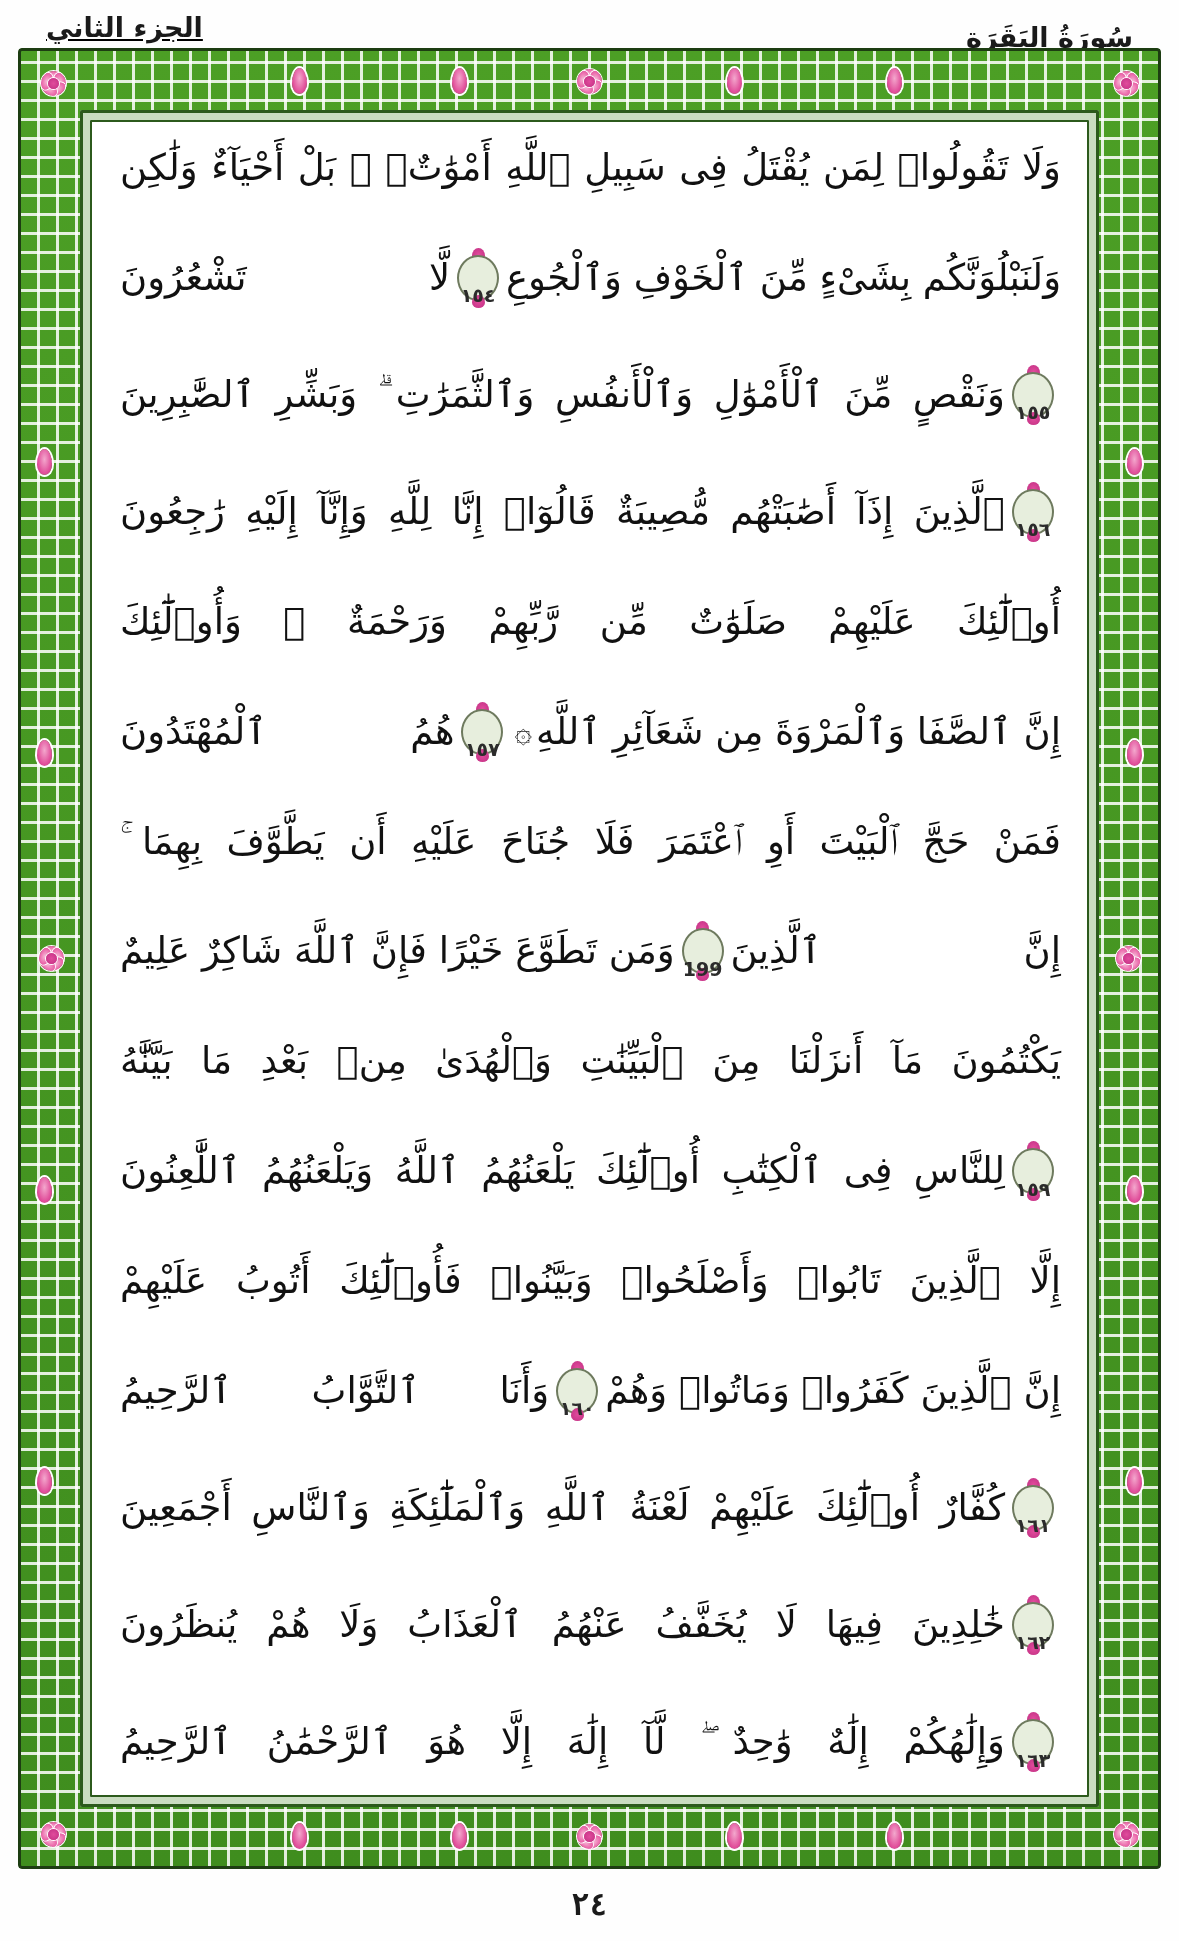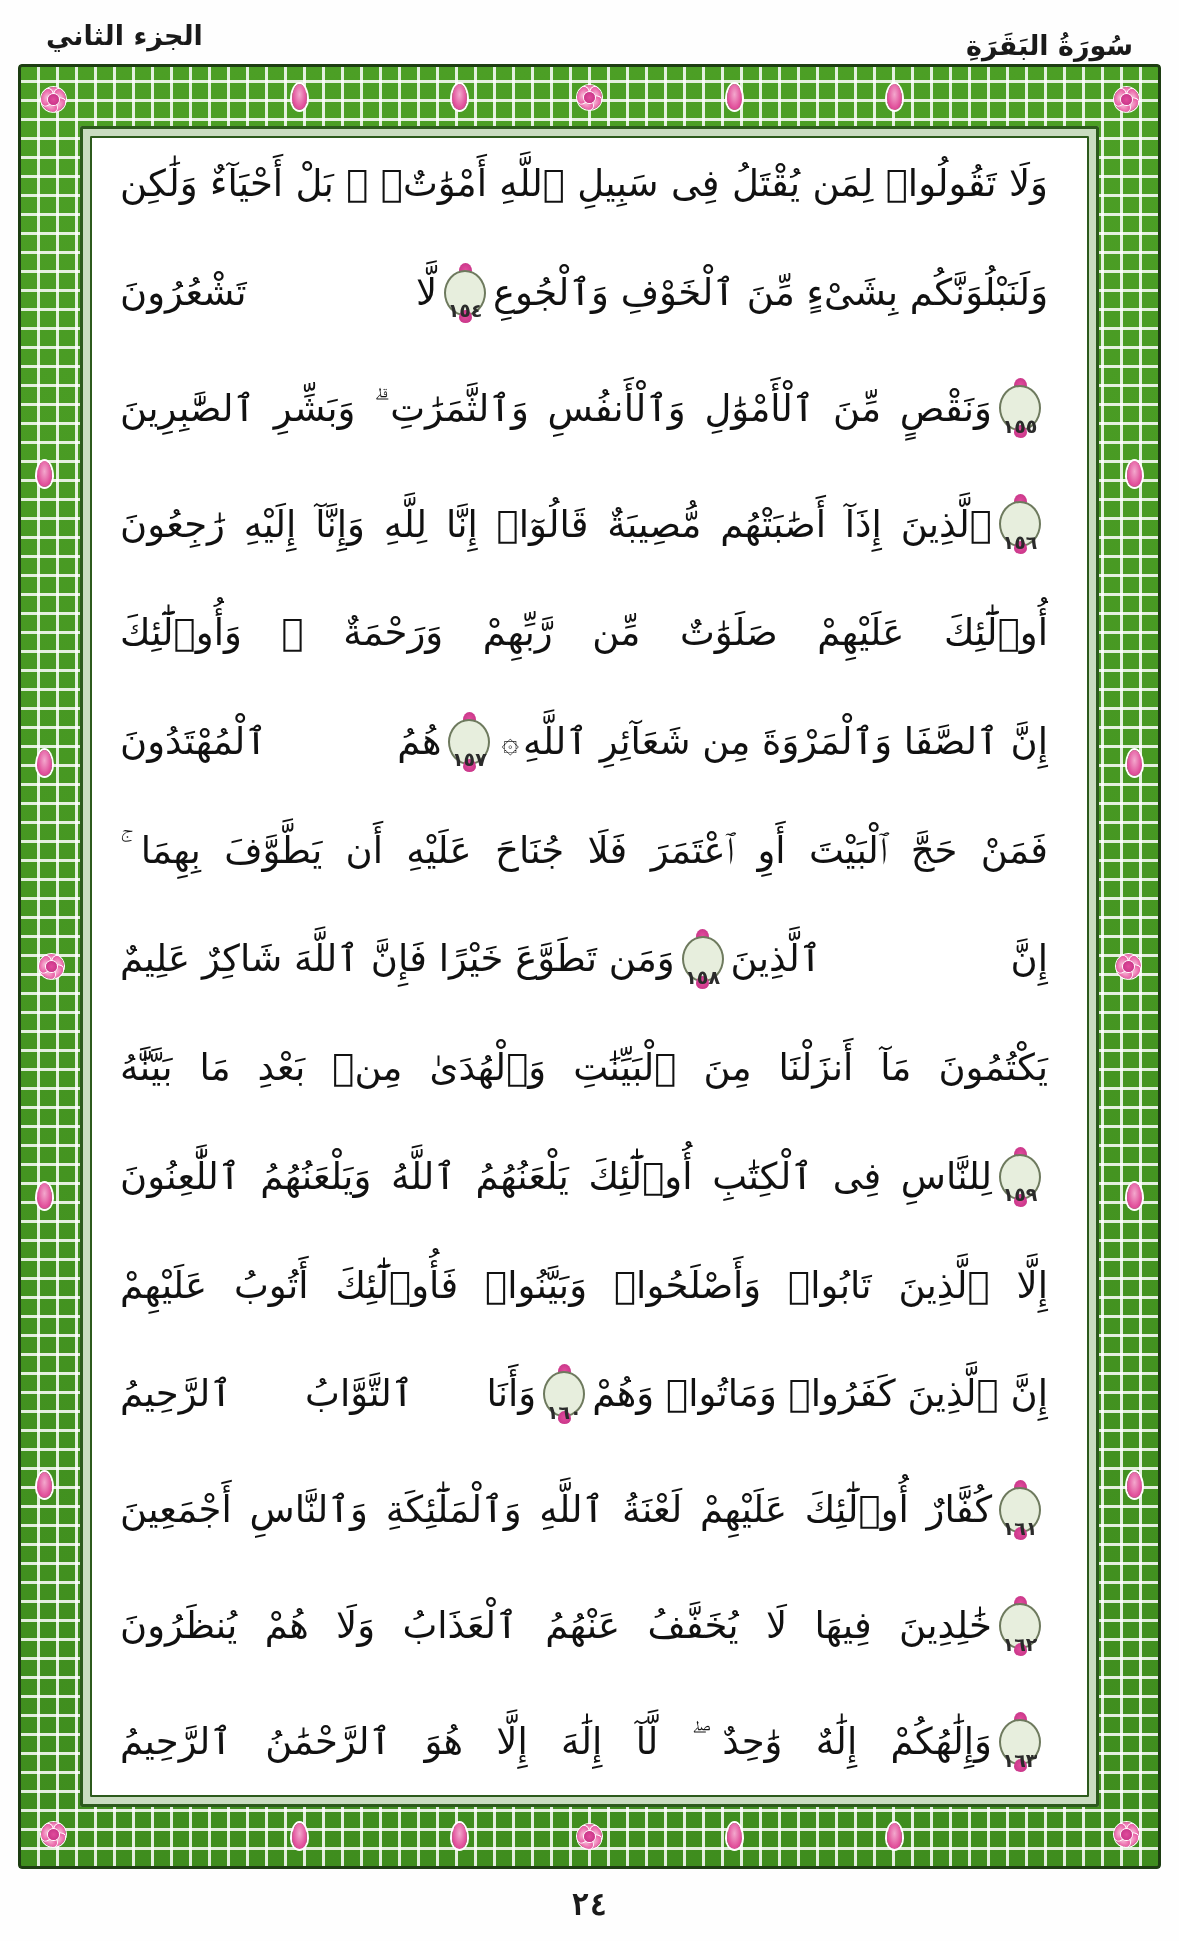--- a/index.html
+++ b/index.html
@@ -12,25 +12,26 @@
     position:relative;
   }
   .page{
     position:absolute;inset:0;
     display:flex;flex-direction:column;
     background:#fefefe;
   }
 
   
   .header{
-    height:64px;
+    height:48px;
     flex:0 0 auto;
     display:flex;align-items:center;justify-content:space-between;
     padding:6px 46px 0 46px;
     box-sizing:border-box;
+    text-decoration:underline;
   }
   .header-item{
     font-family:"DejaVu Sans","Liberation Sans",sans-serif;
     font-size:27px;
     font-weight:700;
     color:#1a1a1a;
     letter-spacing:0;
     white-space:nowrap;
     direction:rtl;
   }
@@ -69,21 +70,21 @@
   .paper{
     position:absolute;
     inset:72px;
     background:#ffffff;
     box-shadow:inset 0 0 0 2px #2c5a1c;
     border-radius:1px;
     overflow:hidden;
     display:flex;
     flex-direction:column;
     justify-content:space-between;
-    padding:26px 41px 26px 30px;
+    padding:26px 28px 26px 30px;
     box-sizing:border-box;
   }
 
   
   .bloom{
     position:absolute;
     width:34px;height:34px;
     pointer-events:none;
   }
   .bloom i{
@@ -348,21 +349,21 @@
           <div class="aya-line">
             <span class="aya-text">فَمَنْ حَجَّ ٱلْبَيْتَ أَوِ ٱعْتَمَرَ فَلَا جُنَاحَ عَلَيْهِ أَن يَطَّوَّفَ بِهِمَا ۚ</span>
           </div>
 
           <div class="aya-line">
             <span class="aya-text">إِنَّ ٱلَّذِينَ</span>
             <span class="ayah-marker">
               <span class="tip top"></span>
               <span class="oval"></span>
               <span class="tip bot"></span>
-              <span>١٥٨</span>
+              <span>199</span>
             </span>
             <span class="aya-text">وَمَن تَطَوَّعَ خَيْرًا فَإِنَّ ٱللَّهَ شَاكِرٌ عَلِيمٌ</span>
           </div>
 
           <div class="aya-line">
             <span class="aya-text">يَكْتُمُونَ مَآ أَنزَلْنَا مِنَ ٱلْبَيِّنَٰتِ وَٱلْهُدَىٰ مِنۢ بَعْدِ مَا بَيَّنَّٰهُ</span>
           </div>
 
           <div class="aya-line">
             <span class="ayah-marker">

